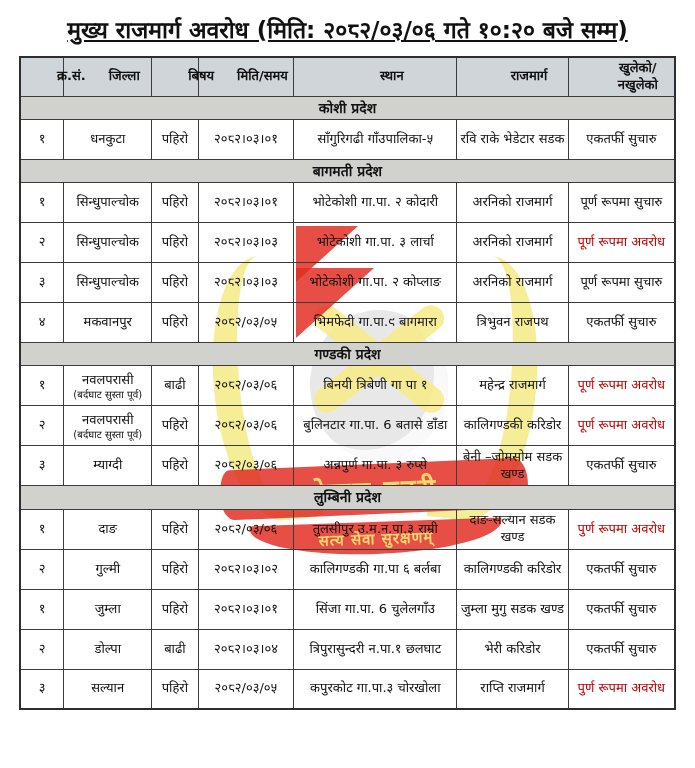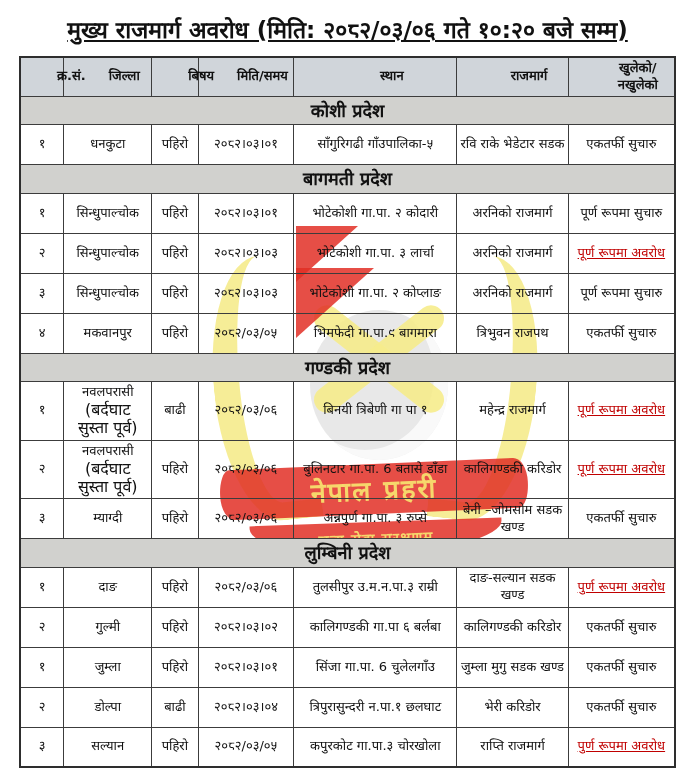--- a/index.html
+++ b/index.html
@@ -26,25 +26,25 @@
     width:657px;margin:0 auto;
     border-collapse:collapse;table-layout:fixed;
     border:2px solid #2e2e2e;
   }
   th,td{
     border:1px solid var(--border-col);
     text-align:center;vertical-align:middle;
     padding:2px 3px;font-size:13px;line-height:1.3;color:#111;
   }
   th{background:var(--header-bg);font-weight:bold;height:36px;padding-left:36px;}
-  td.band{background:var(--band-bg);font-weight:bold;font-size:18px;height:20px;}
+  td.band{background:var(--band-bg);font-weight:bold;font-size:14px;height:20px;}
   tbody td{height:40px;background:transparent;}
-  td .note{display:block;font-size:16px;line-height:1.15;}
+  td .note{display:block;font-size:10px;line-height:1.15;}
   td .note:empty{display:none;}
-  tr.blocked td.status{color:var(--blocked-red);text-decoration:underline;}
+  tr.blocked td.status{color:var(--blocked-red);}
 
   
   .wm{position:absolute;left:208px;top:218px;width:334px;height:368px;z-index:0;
       pointer-events:none;filter:blur(0.7px);}
   .wm-flag-top,.wm-flag-bottom{position:absolute;width:0;height:0;}
   .wm-flag-top{left:88px;top:8px;border-left:62px solid var(--wm-red);border-bottom:56px solid transparent;}
   .wm-flag-bottom{left:88px;top:50px;border-left:78px solid var(--wm-red);border-bottom:70px solid transparent;}
   .wm-wreath{position:absolute;width:96px;height:266px;top:38px;}
   .wm-wreath.left{left:6px;border-left:26px solid var(--wm-yellow);border-bottom:18px solid var(--wm-yellow);
       border-radius:60% 0 0 60% / 50% 0 0 50%;transform:rotate(-6deg);}

